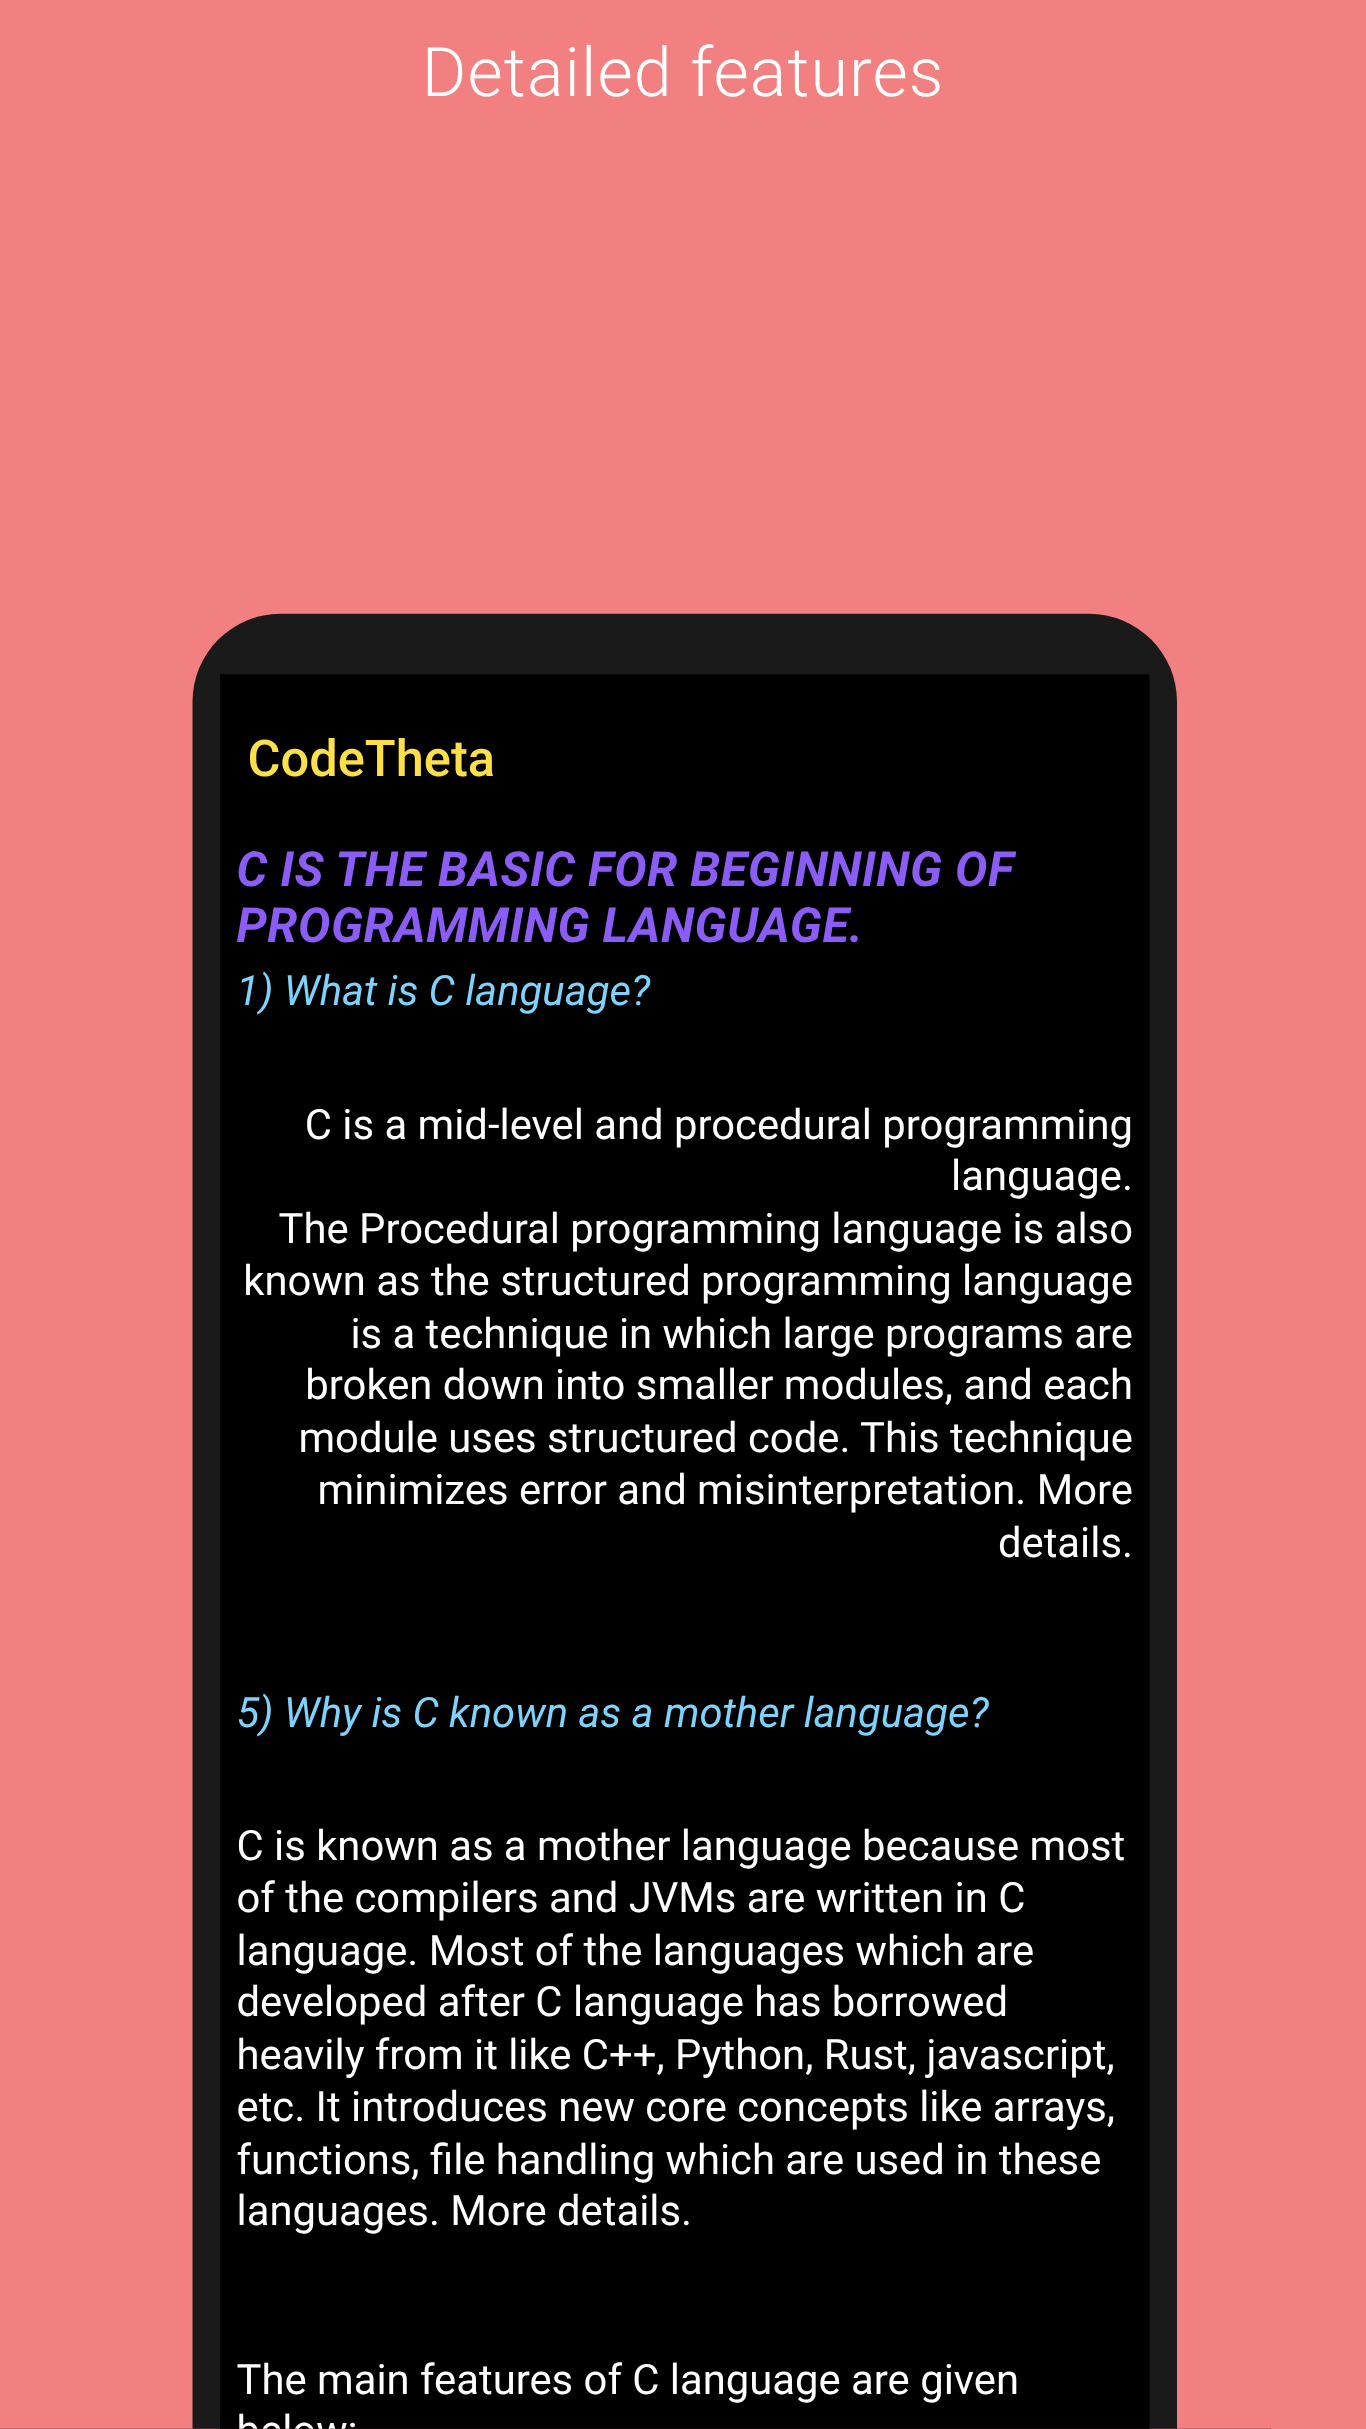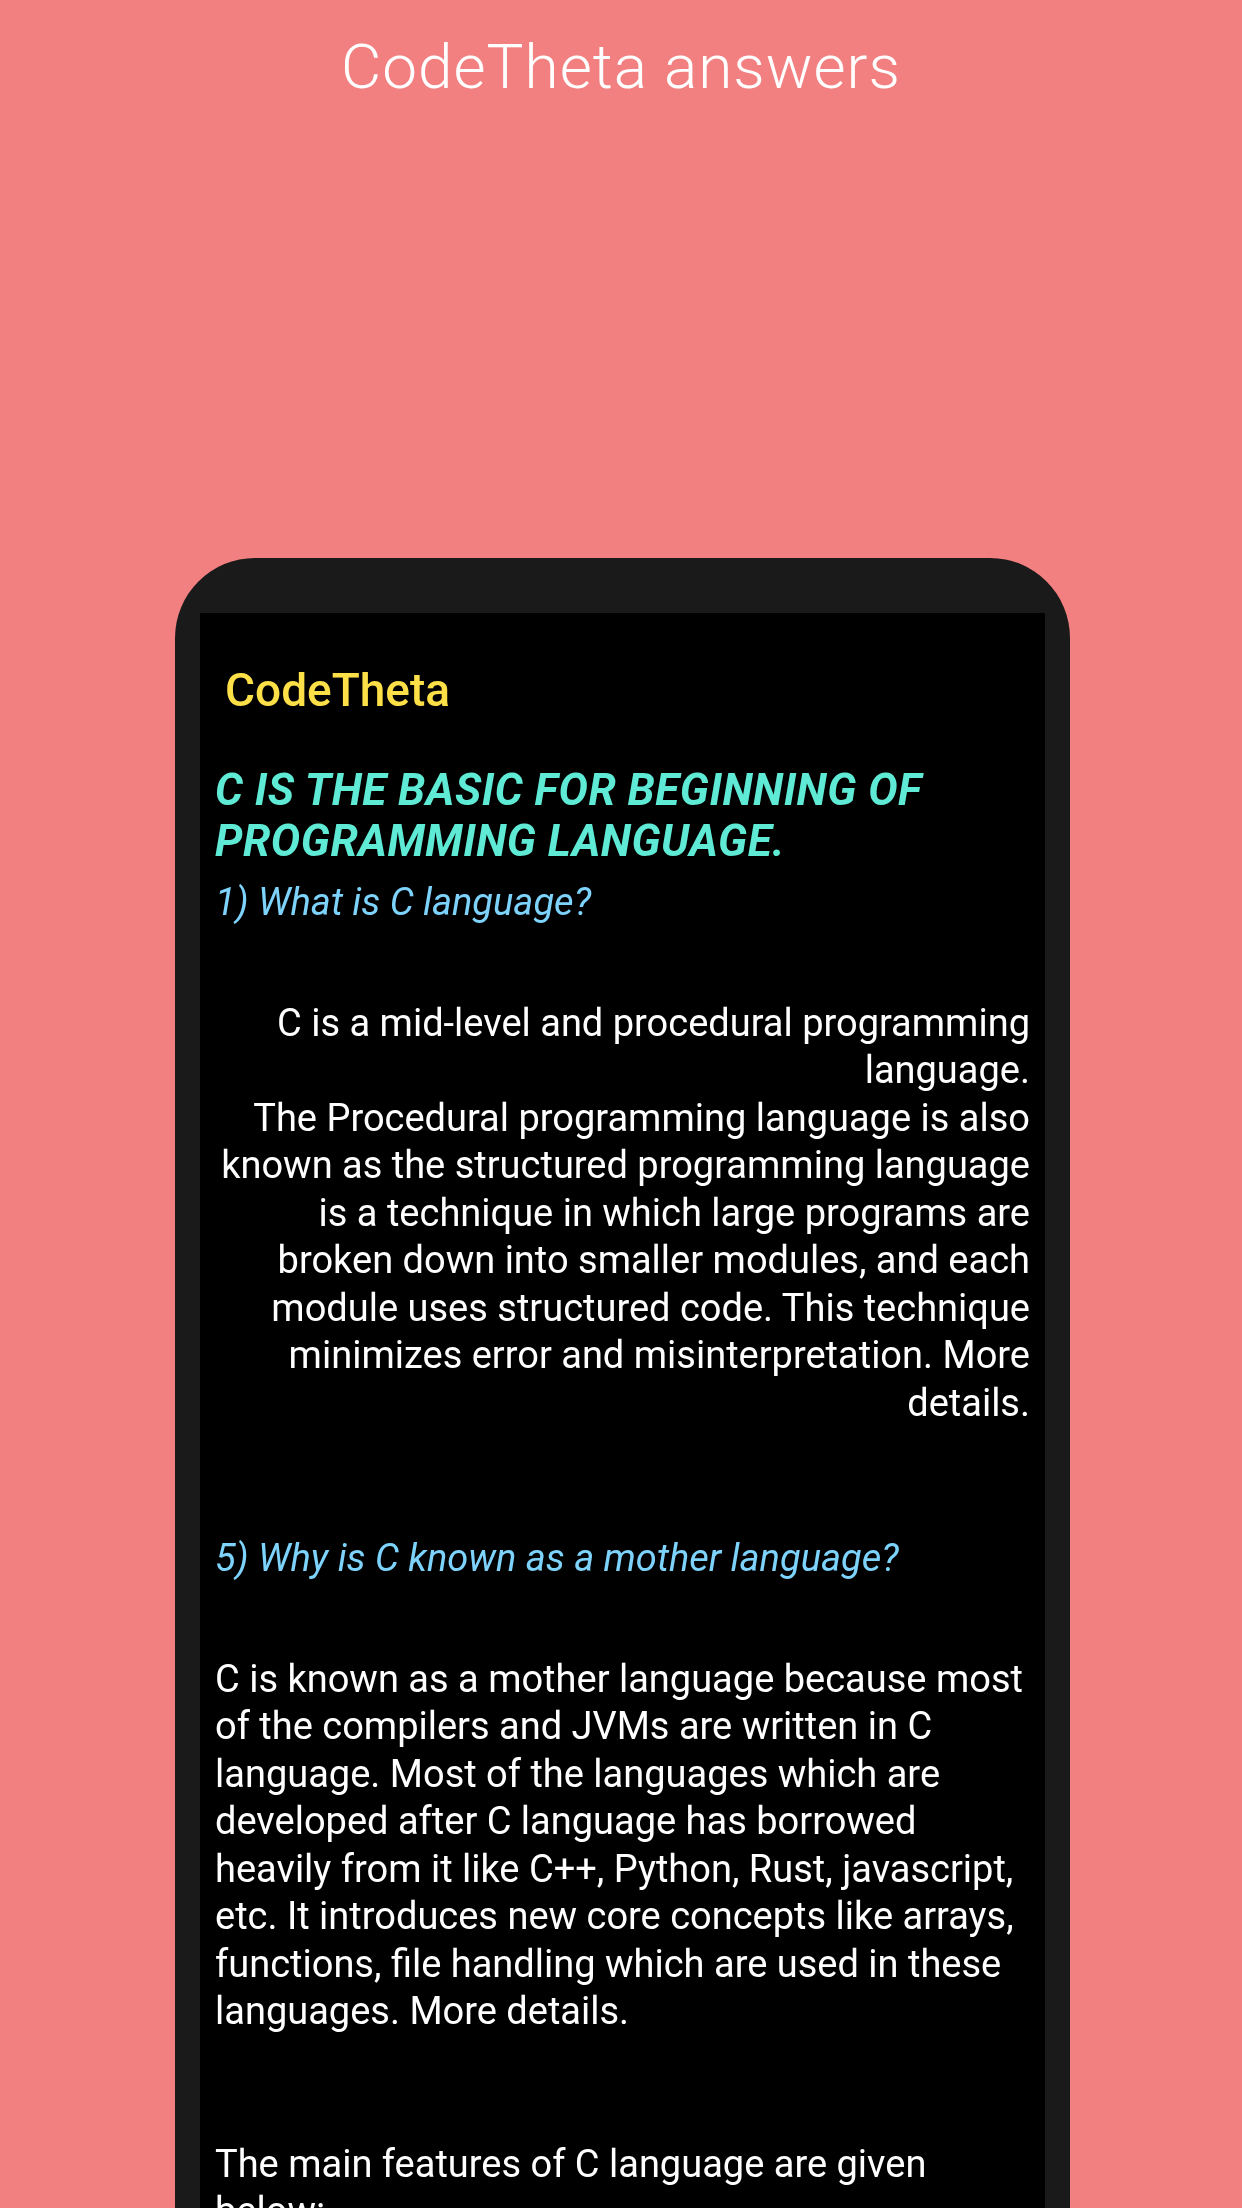--- a/index.html
+++ b/index.html
@@ -46,21 +46,21 @@
     }
     
     .app-header {
       color: #fde047;
       font-size: 46px;
       font-weight: 500;
       padding: 50px 15px 30px 15px;
     }
     
     .content-heading {
-      color: #5eead4;
+      color: #8b5cf6;
       font-size: 44px;
       font-weight: 700;
       font-style: italic;
       padding: 18px 5px 5px 5px;
       line-height: 1.15;
       letter-spacing: 0.5px;
     }
     
     .question {
       color: #7dd3fc;
@@ -77,21 +77,21 @@
       line-height: 1.25;
     }
     
     .spacer {
       height: 60px;
     }
   </style>
 </head>
 <body>
 
-<div class="page-title">CodeTheta answers</div>
+<div class="page-title">Detailed features</div>
 
 <div class="phone-frame">
   <div class="phone-screen">
     <div class="app-header">CodeTheta</div>
 
     <div class="content-heading">C IS THE BASIC FOR BEGINNING OF PROGRAMMING LANGUAGE.</div>
 
     <div class="question">1) What is C language?</div>
     <div class="spacer"></div>
     <div class="answer" style="white-space: pre-line; text-align: right;">C is a mid-level and procedural programming language.

